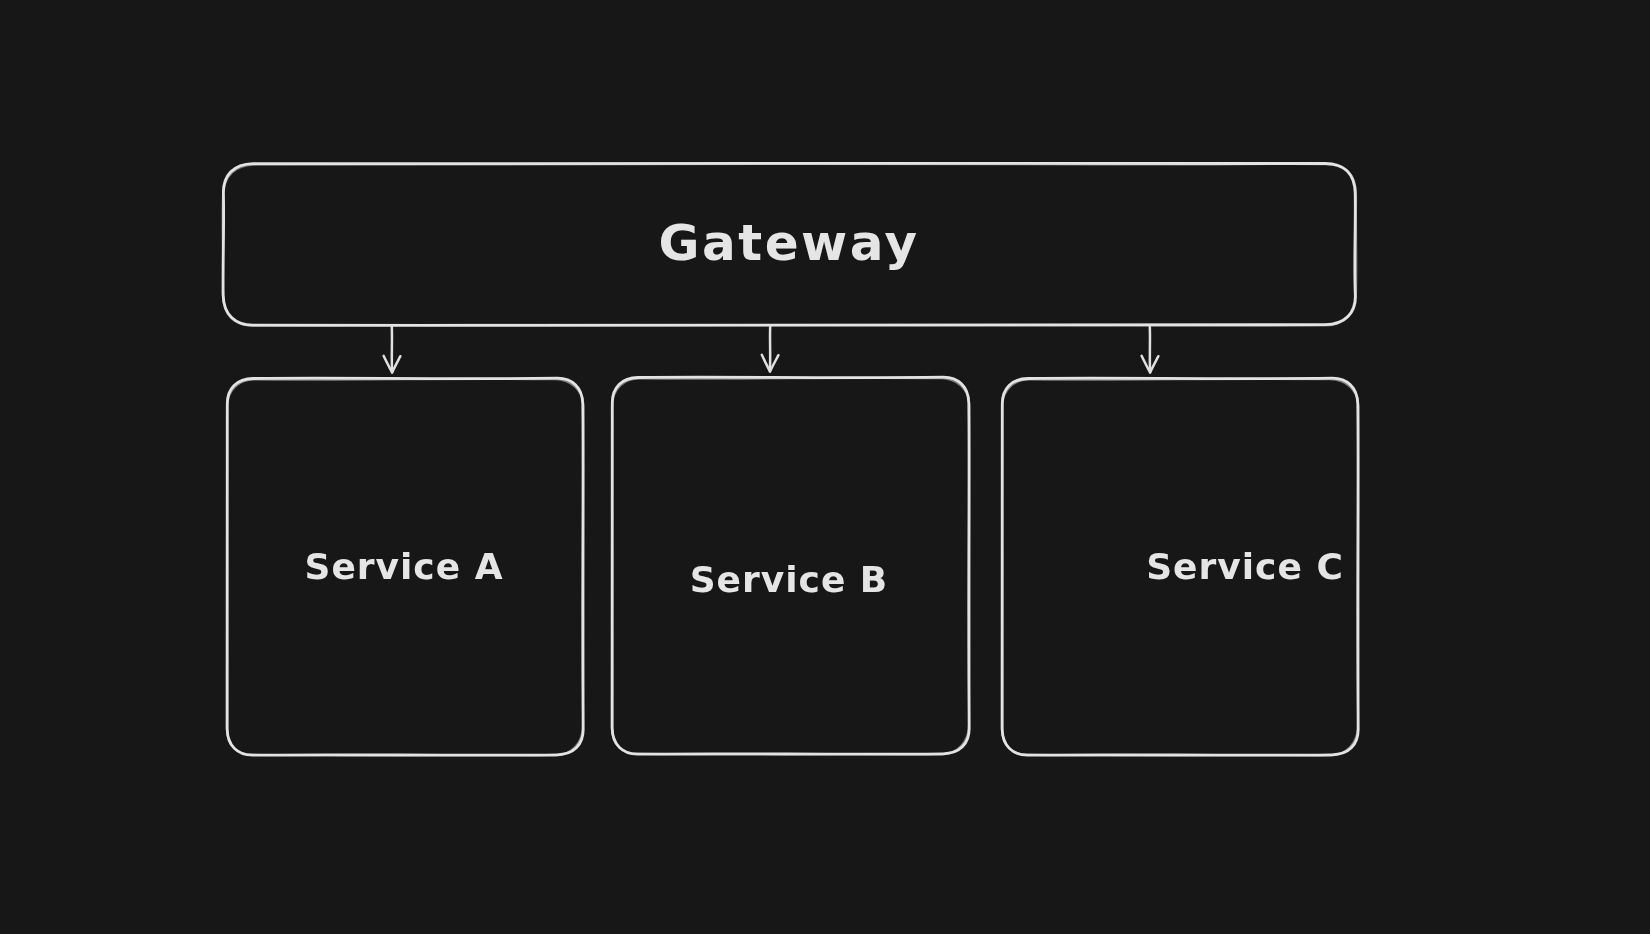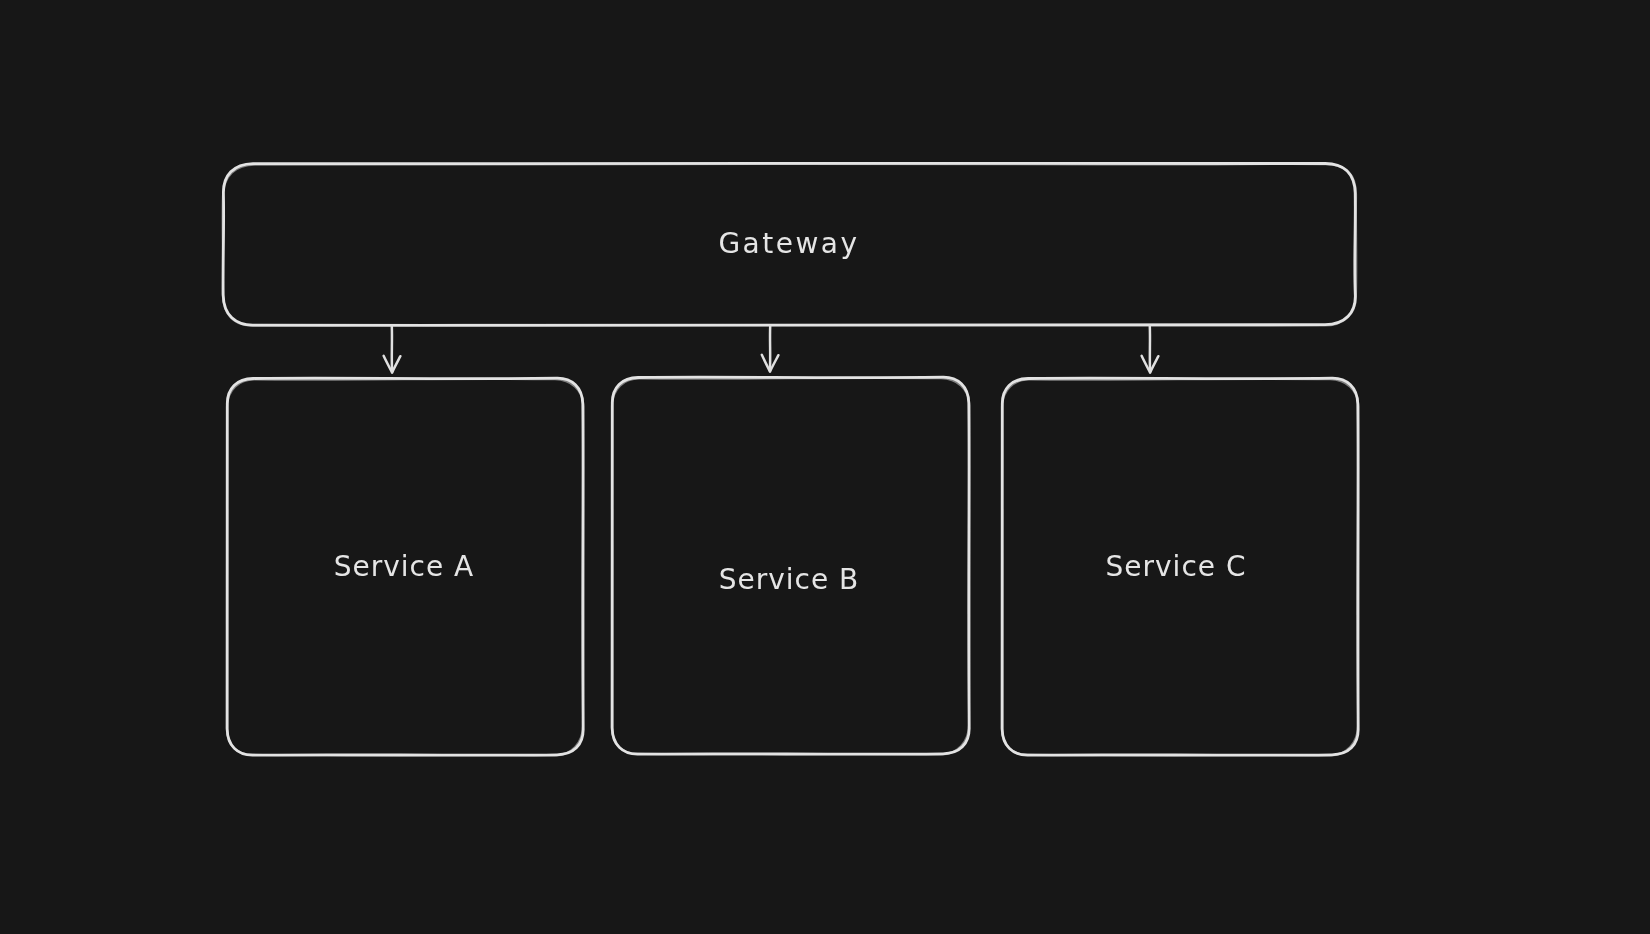--- a/index.html
+++ b/index.html
@@ -24,32 +24,32 @@
     position: absolute;
     transform: translate(-50%, -50%);
     color: #e5e5e5;
     white-space: nowrap;
     text-align: center;
     user-select: none;
   }
   .gateway-label {
     left: 789px;
     top: 243px;
-    font-size: 28px;
-    font-weight: 400;
+    font-size: 50px;
+    font-weight: 700;
     letter-spacing: 2.5px;
   }
   .service-label {
-    font-size: 28px;
-    font-weight: 400;
+    font-size: 36px;
+    font-weight: 700;
     letter-spacing: 1px;
   }
   .service-a-label { left: 404px;  top: 566px; }
   .service-b-label { left: 789px;  top: 579px; }
-  .service-c-label { left: 1176px; top: 566px; }
+  .service-c-label { left: 1245px; top: 566px; }
 
   .sketch      { stroke: #e3e3e3; stroke-width: 2.8; fill: none; stroke-linecap: round; stroke-linejoin: round; }
   .sketch-2    { stroke: #e3e3e3; stroke-width: 2.2; fill: none; stroke-linecap: round; stroke-linejoin: round; opacity: 0.5; }
   .sketch-arrow{ stroke: #e0e0e0; stroke-width: 2.5; fill: none; stroke-linecap: round; stroke-linejoin: round; }
 </style>
 </head>
 <body>
 
 <div class="stage">
 

